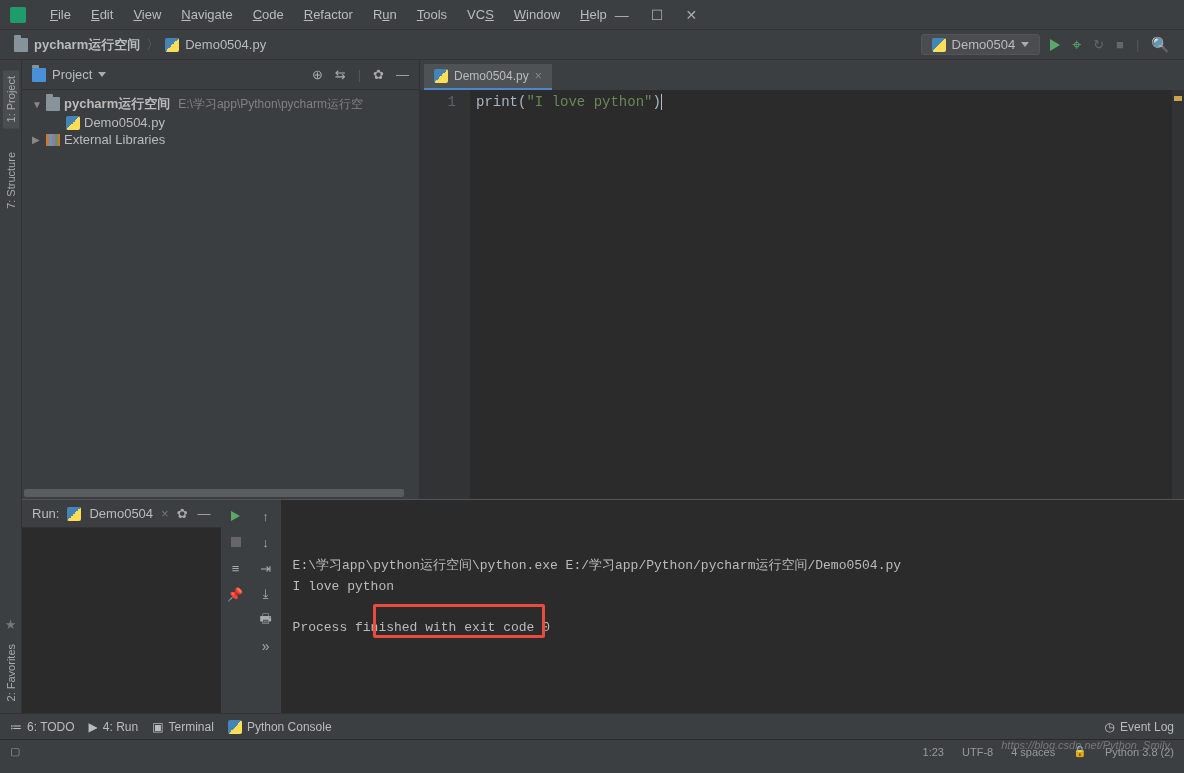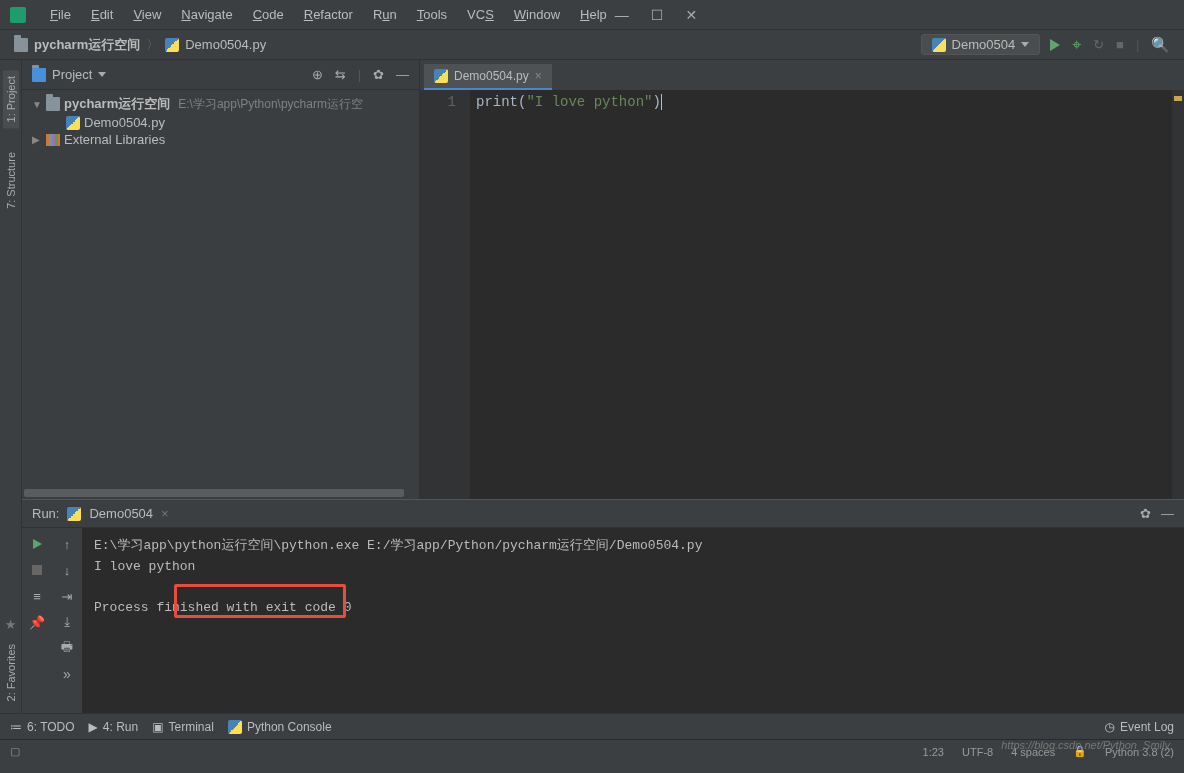--- a/index.html
+++ b/index.html
@@ -49,30 +49,30 @@
 .code { flex:1; padding:4px 6px; position:relative; }
 .code-line { white-space:pre; }
 .k-fn { color:#a9b7c6; }
 .k-paren { color:#a9b7c6; }
 .k-str { color:#6a8759; }
 .caret { display:inline-block; width:1px; height:16px; background:#bbb; vertical-align:middle; }
 .ed-right-margin { position:absolute; right:0; top:0; width:12px; height:100%; background:#313335; }
 .yellow-mark { position:absolute; right:2px; top:6px; width:8px; height:5px; background:#c9a54e; }
 .hscroll { height:12px; background:#3b3e40; display:flex; }
 .hscroll-thumb { width:380px; height:8px; background:#5a5d5f; margin:2px 0 0 2px; border-radius:2px; }
-.run-panel { height:214px; background:#2b2b2b; border-top:1px solid #555; display:flex; flex-direction:column; }
+.run-panel { height:214px; background:#2b2b2b; border-top:1px solid #555; display:flex; flex-direction:row; }
 .run-header { height:28px; background:#3c3f41; display:flex; align-items:center; padding:0 10px; gap:8px; border-bottom:1px solid #323232; }
 .run-header .tools { margin-left:auto; display:flex; gap:10px; color:#aaa; }
 .run-body { flex:1; display:flex; }
 .run-left-tools { width:30px; background:#3c3f41; display:flex; flex-direction:column; align-items:center; padding:8px 0; gap:10px; }
 .run-left-tools2 { width:30px; background:#3c3f41; display:flex; flex-direction:column; align-items:center; padding:8px 0; gap:10px; }
 .tool-icn { width:16px; height:16px; color:#aaa; cursor:pointer; display:flex; align-items:center; justify-content:center; }
 .play-green { width:0; height:0; border-left:9px solid #59a869; border-top:5px solid transparent; border-bottom:5px solid transparent; }
 .stop-sq { width:10px; height:10px; background:#666; }
-.console { flex:1; padding:8px 12px; font-family:"Consolas","Courier New",monospace; font-size:13px; color:#bbb; position:relative; }
+.console { flex:1; padding:8px 12px; font-family:"Consolas","Courier New",monospace; font-size:13px; color:#bbb; position:relative;margin-top:48px; }
 .console-line { white-space:pre; line-height:1.6; }
 .red-box { position:absolute; border:3px solid #e74c3c; border-radius:2px; left:92px; top:56px; width:172px; height:34px; pointer-events:none; }
 .bottom-bar { height:26px; background:#3c3f41; border-top:1px solid #323232; display:flex; align-items:center; padding:0 10px; gap:14px; font-size:12px; }
 .bottom-item { display:flex; align-items:center; gap:5px; cursor:pointer; }
 .bottom-bar .right { margin-left:auto; display:flex; gap:12px; align-items:center; }
 .status-bar { height:24px; background:#3c3f41; border-top:1px solid #2a2a2a; display:flex; align-items:center; padding:0 10px; font-size:11px; color:#999; }
 .status-bar .right { margin-left:auto; display:flex; gap:18px; align-items:center; }
 .watermark { position:absolute; right:14px; bottom:22px; font-size:11px; color:#777; font-style:italic; }
 .left-bottom { width:22px; background:#3c3f41; border-right:1px solid #323232; display:flex; flex-direction:column-reverse; align-items:center; padding-bottom:6px; gap:6px; }
 .left-side-container { display:flex; height:653px; }

